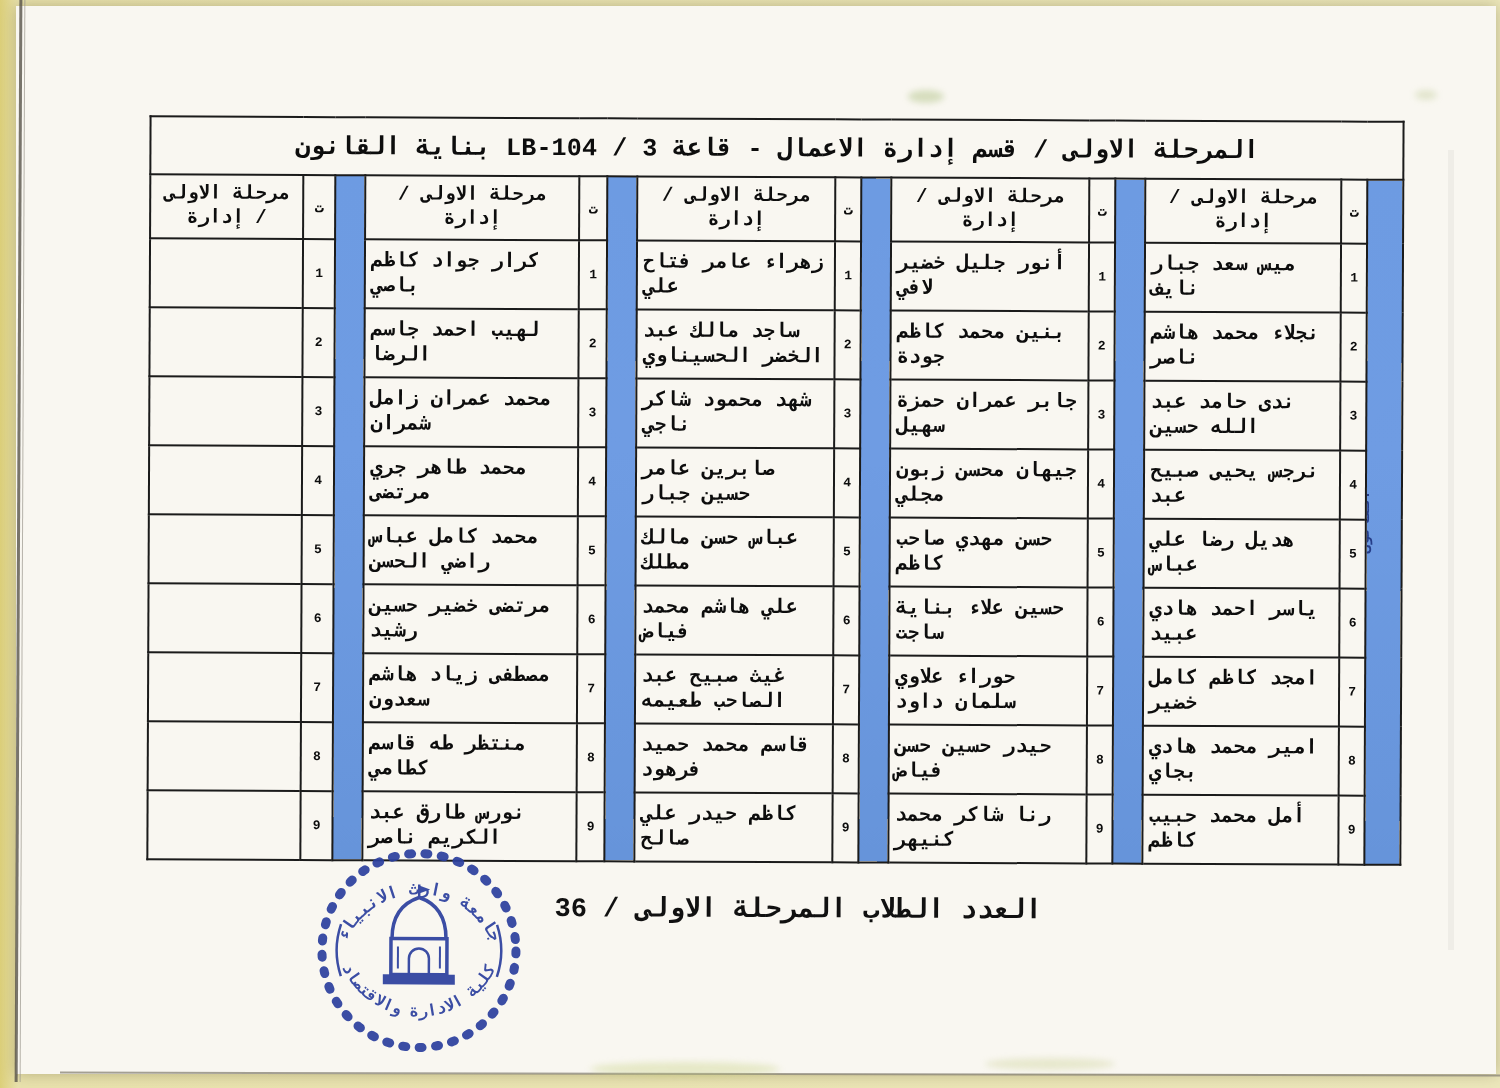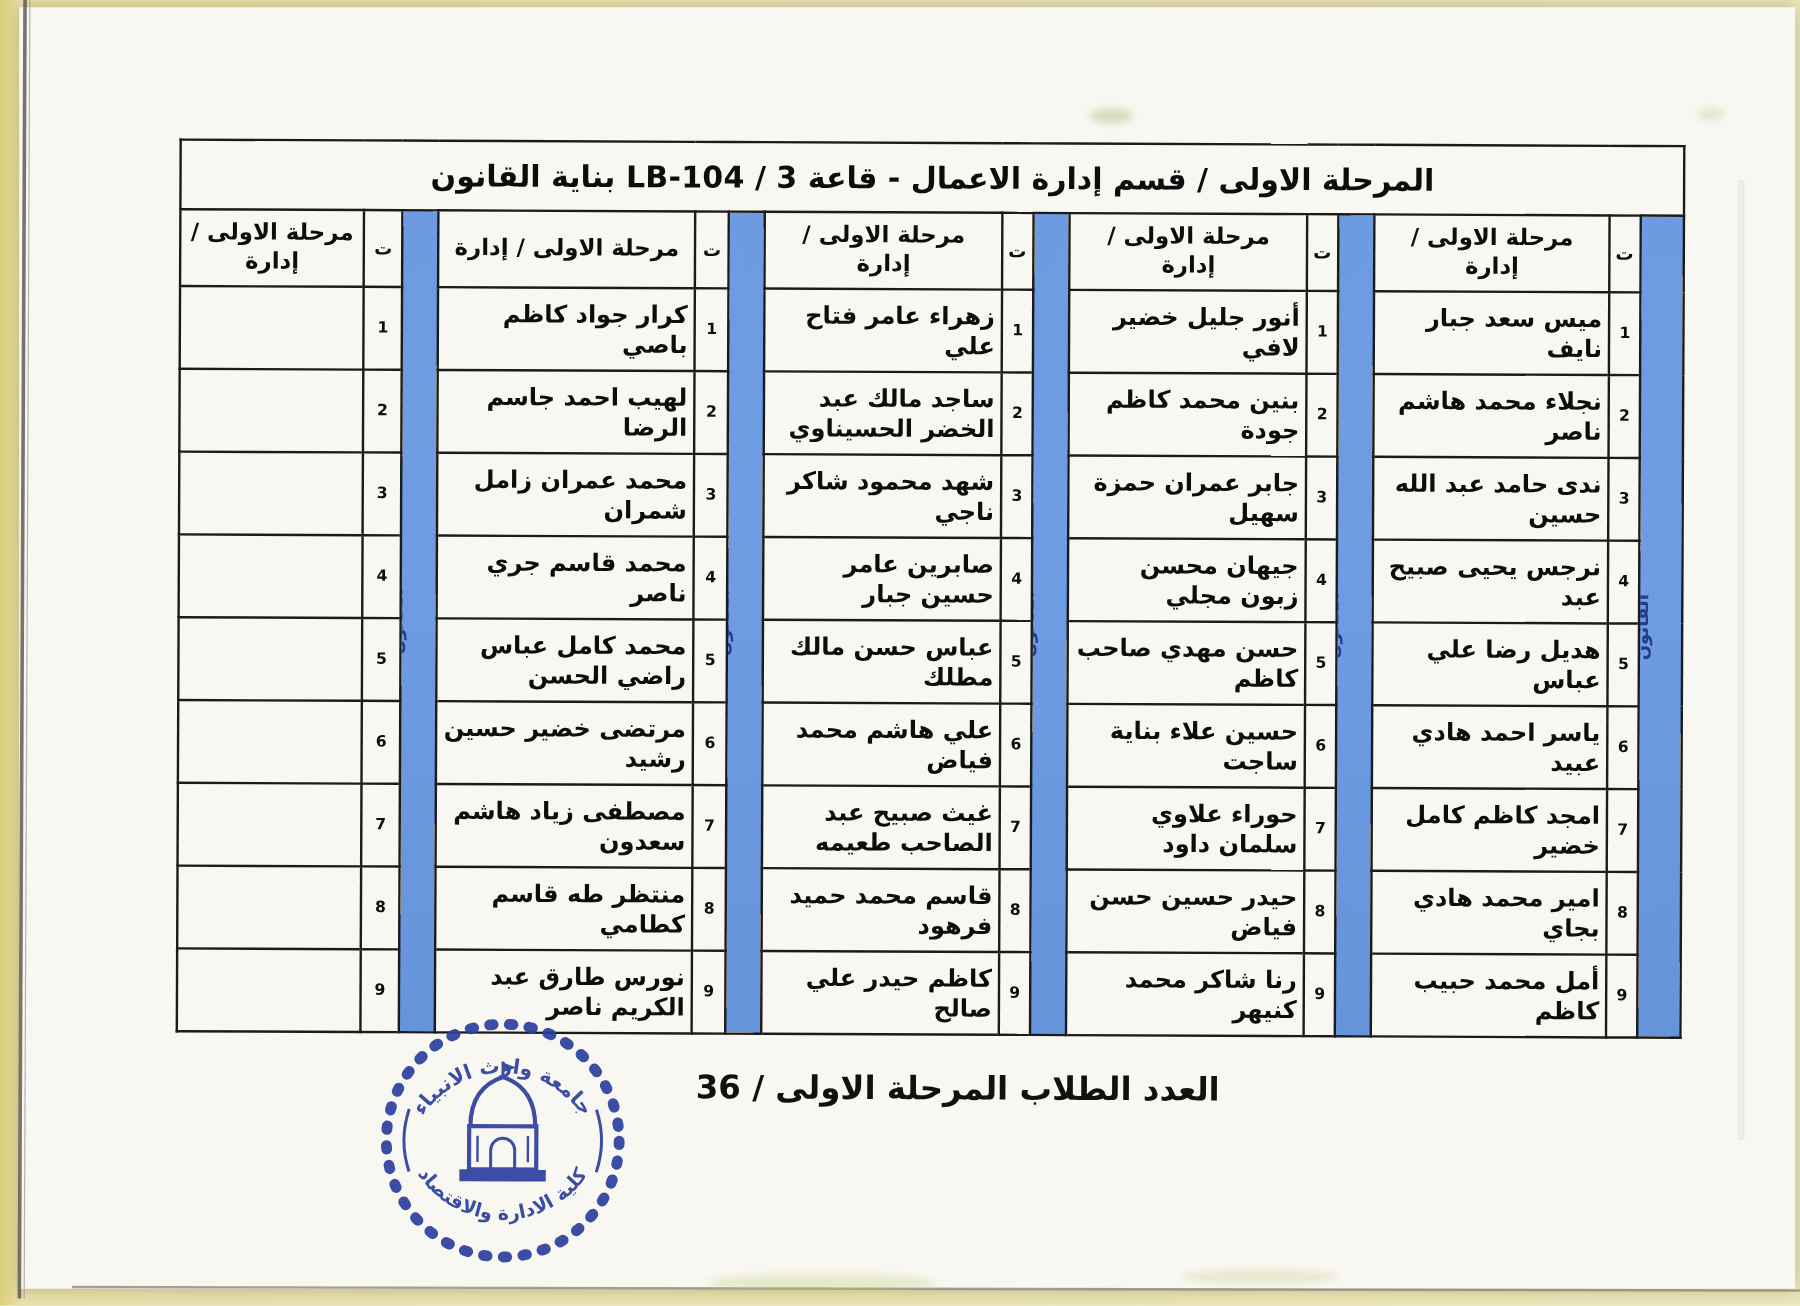--- a/index.html
+++ b/index.html
@@ -1,17 +1,17 @@
 <!DOCTYPE html>
 <html lang="ar"><head>
 <meta charset="utf-8">
 <style>
   html,body{margin:0;padding:0;}
   body{width:1500px;height:1088px;overflow:hidden;font-family:"DejaVu Sans",sans-serif;background:#e9e2ad;}
-  .scene{position:relative;width:1500px;height:1088px;background:linear-gradient(90deg,#dccf79 0,#e9e2ad 18px,#ece7bb 100%);}
+  .scene{position:relative;width:1500px;height:1088px;background:linear-gradient(90deg,#dccf79 0,#e9e2ad 18px,#ece7bb 100%);font-family:Liberation Mono, monospace;}
   
   .paper{position:absolute;left:16px;top:6px;right:4px;bottom:14px;background:#f9f7f1;box-shadow:0 0 14px rgba(90,80,40,.35);}
   .crease{position:absolute;left:17px;top:0;width:3px;height:1082px;background:#57524a;transform:rotate(.25deg);opacity:.8;}
   .crease2{position:absolute;left:22px;top:0;width:1px;height:1082px;background:#9a958b;transform:rotate(.25deg);opacity:.7;}
   .bottom-edge{position:absolute;left:60px;right:0;top:1073px;height:2px;background:#8d887c;transform:rotate(.12deg);opacity:.8;}
   .grey-streak{position:absolute;left:1448px;top:150px;width:6px;height:800px;background:rgba(60,60,60,.05);}
   .smudge{position:absolute;border-radius:50%;filter:blur(3px);}
   .sm1{left:908px;top:90px;width:36px;height:13px;background:rgba(150,175,95,.35);}
   .sm2{left:590px;top:1062px;width:190px;height:14px;background:rgba(195,205,120,.35);}
   .sm3{left:985px;top:1058px;width:130px;height:12px;background:rgba(185,195,115,.28);}
@@ -20,21 +20,21 @@
   .doc{position:absolute;left:0;top:0;width:1500px;height:1088px;transform:rotate(.25deg);transform-origin:760px 480px;}
 
   table.roster{position:absolute;left:148px;top:118px;width:1253px;border-collapse:collapse;table-layout:fixed;direction:rtl;}
   table.roster td{border:2px solid #1b1b1b;color:#0d0d0d;vertical-align:middle;padding:2px 5px;overflow:hidden;}
   td.title-cell{height:52px;text-align:center;font-weight:bold;font-size:25px;letter-spacing:.2px;}
   tr.hr td{height:58px;}
   tr.r td{height:63px;}
   td.name-h{text-align:center;font-weight:bold;font-size:19px;line-height:1.25;}
   td.seq-h{text-align:center;font-weight:bold;font-size:15px;padding:0;}
   td.seq{text-align:center;font-weight:bold;font-size:13px;padding:0;}
-  td.name{text-align:right;font-weight:bold;font-size:20px;line-height:1.22;}
+  td.name{text-align:left;font-weight:bold;font-size:20px;line-height:1.22;}
   td.strip{background:linear-gradient(180deg,#6d9be2 0%,#6f9ce3 40%,#6694da 100%);padding:0;text-align:center;}
   .vtext{display:inline-block;transform:rotate(-90deg);white-space:nowrap;font-weight:bold;font-size:15px;color:#1d3480;opacity:.9;}
 
   .footer-line{position:absolute;left:450px;top:892px;width:700px;text-align:center;direction:rtl;font-weight:bold;font-size:27px;color:#111;}
 
   .stamp{position:absolute;left:303px;top:846px;opacity:.92;}
 </style>
 </head>
 <body>
 
@@ -127,21 +127,21 @@
       </tr>
 
       <tr class="r">
         <td class="seq">4</td>
         <td class="name">نرجس يحيى صبيح عبد</td>
         <td class="seq">4</td>
         <td class="name">جيهان محسن زبون مجلي</td>
         <td class="seq">4</td>
         <td class="name">صابرين عامر حسين جبار</td>
         <td class="seq">4</td>
-        <td class="name">محمد قاسم جري ناصر</td>
+        <td class="name">محمد طاهر جري مرتضى</td>
         <td class="seq">4</td>
         <td class="name"></td>
       </tr>
 
       <tr class="r">
         <td class="seq">5</td>
         <td class="name">هديل رضا علي عباس</td>
         <td class="seq">5</td>
         <td class="name">حسن مهدي صاحب كاظم</td>
         <td class="seq">5</td>

